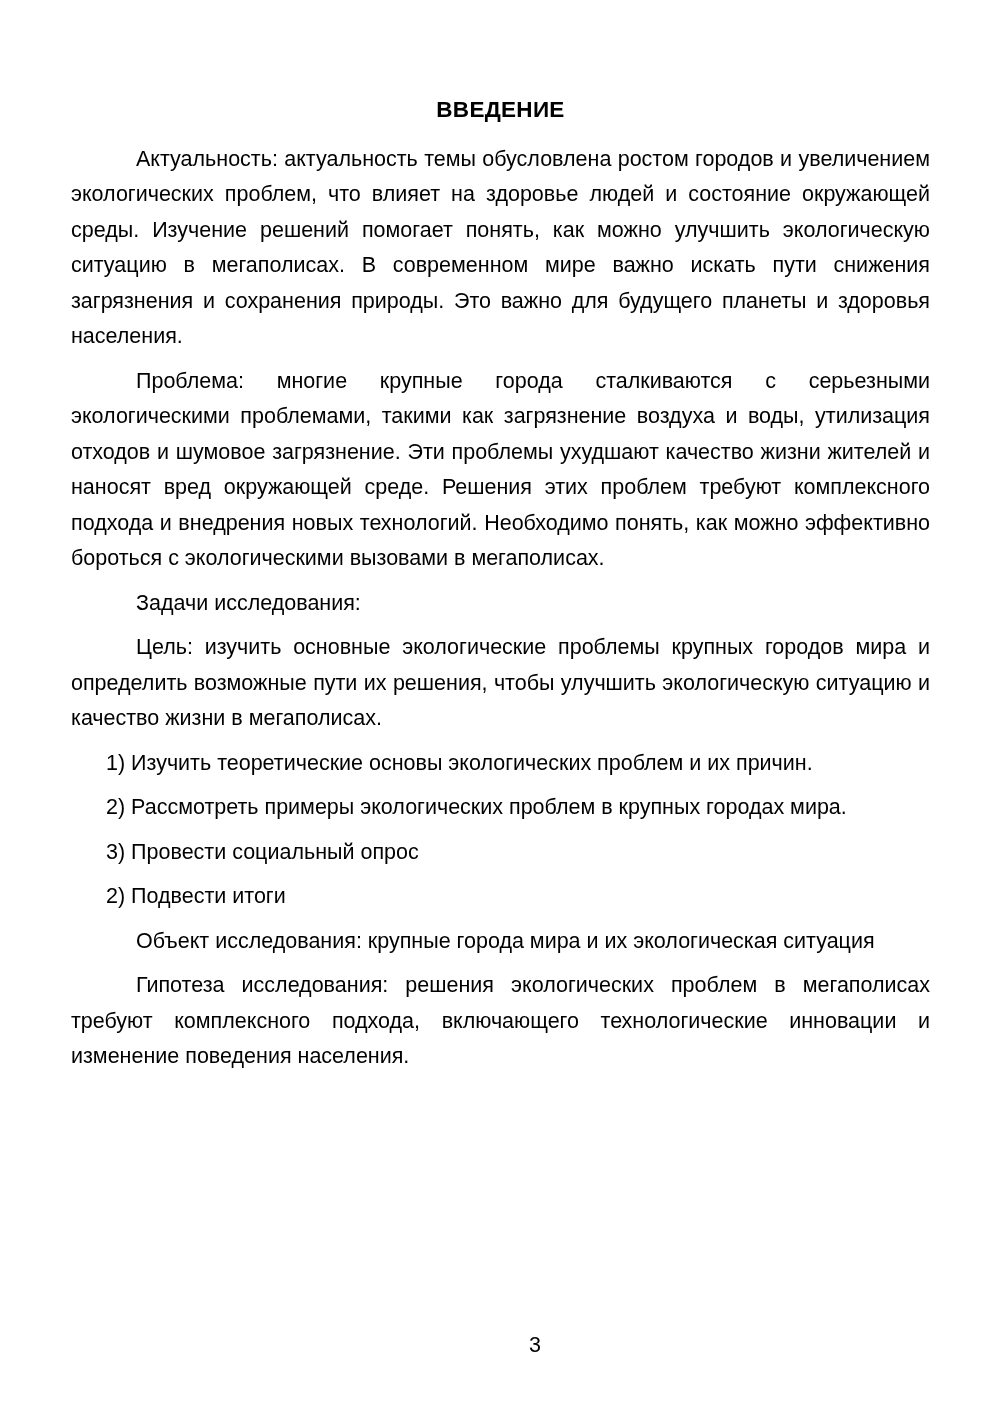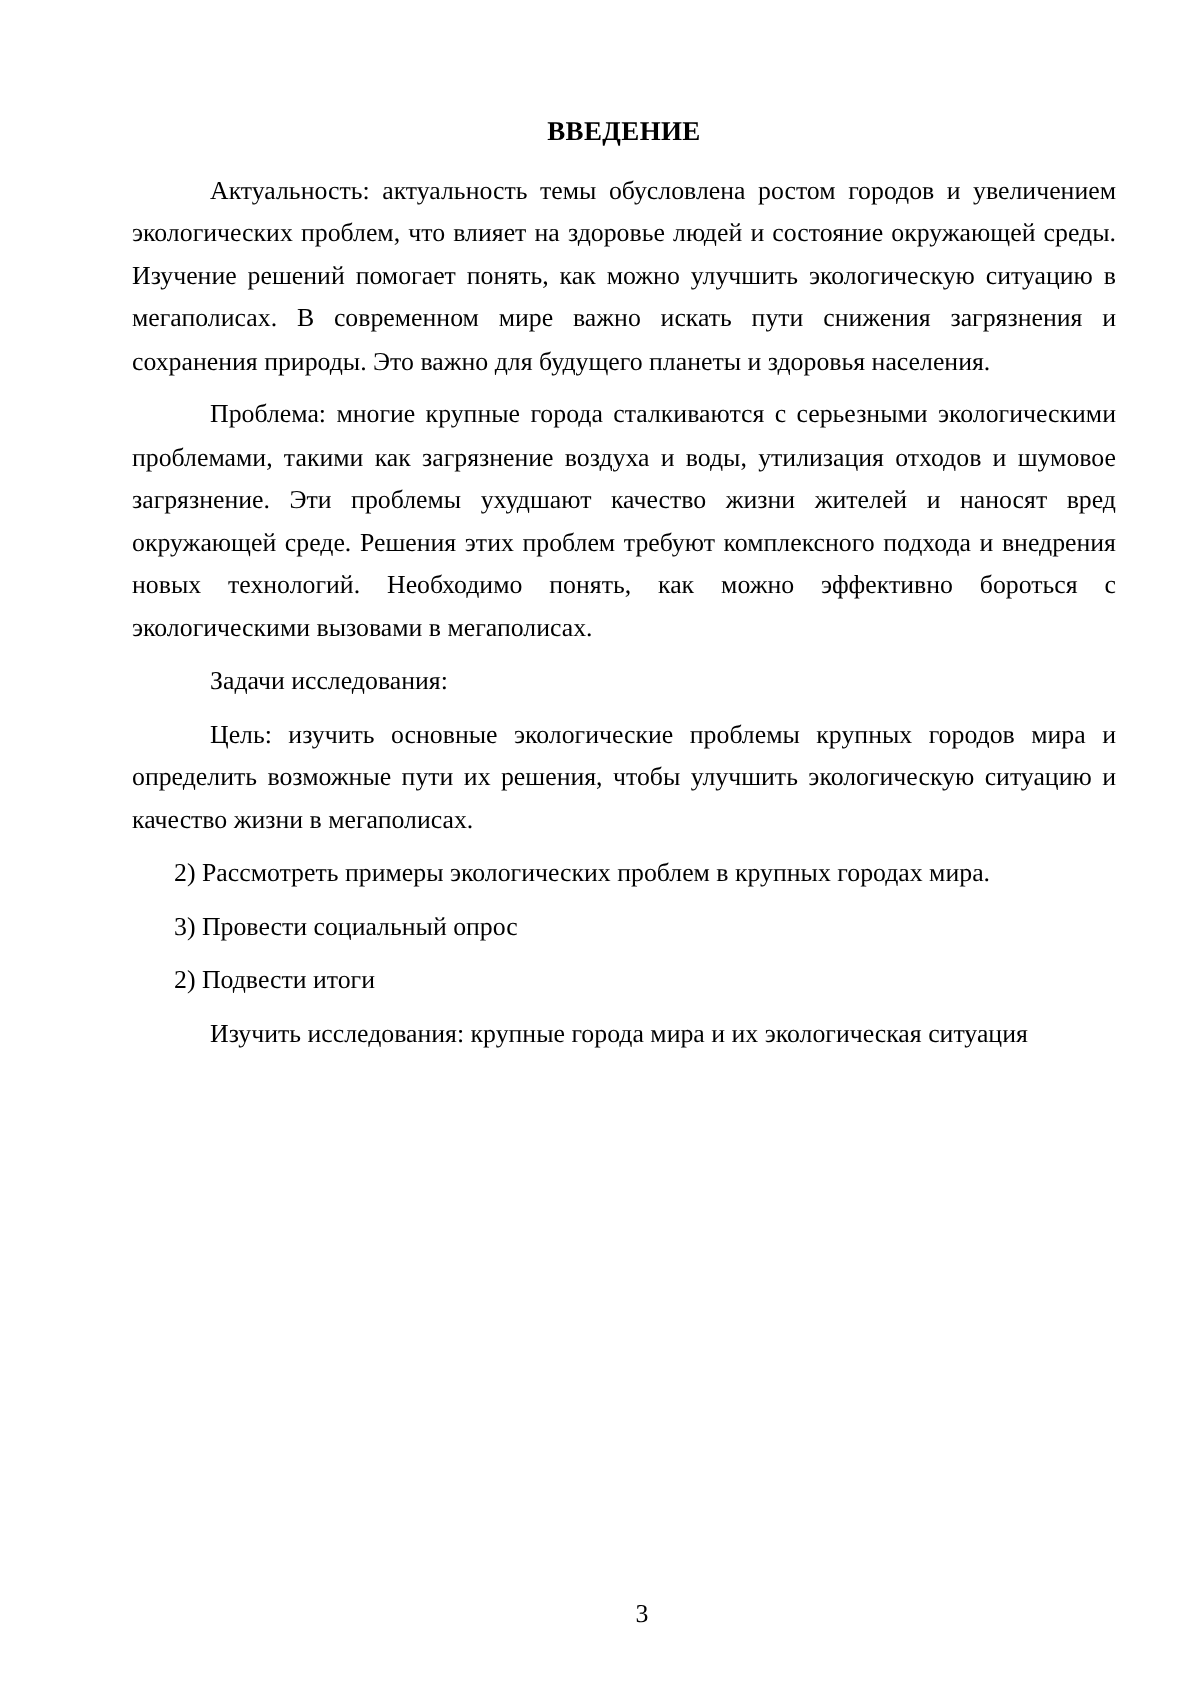--- a/index.html
+++ b/index.html
@@ -7,24 +7,24 @@
     padding: 0;
     background: #ffffff;
   }
   .page {
     position: relative;
     width: 1000px;
     height: 1414px;
     box-sizing: border-box;
     background: #ffffff;
     color: #000000;
-    font-family: Liberation Serif, serif;
+    font-family: Liberation Sans, sans-serif;
     font-size: 21.5px;
     line-height: 35.5px;
-    padding: 92px 70px 0 110px;
+    padding: 92px 70px 0 71px;
     overflow: hidden;
   }
   h1.doc-title {
     font-size: 22.5px;
     font-weight: bold;
     text-align: center;
     margin: 0 0 14px 0;
     line-height: 35.5px;
     letter-spacing: 0.3px;
   }
@@ -55,27 +55,29 @@
   <h1 class="doc-title">ВВЕДЕНИЕ</h1>
 
   <p class="body-para">Актуальность: актуальность темы обусловлена ростом городов и увеличением экологических проблем, что влияет на здоровье людей и состояние окружающей среды. Изучение решений помогает понять, как можно улучшить экологическую ситуацию в мегаполисах. В современном мире важно искать пути снижения загрязнения и сохранения природы. Это важно для будущего планеты и здоровья населения.</p>
 
   <p class="body-para">Проблема: многие крупные города сталкиваются с серьезными экологическими проблемами, такими как загрязнение воздуха и воды, утилизация отходов и шумовое загрязнение. Эти проблемы ухудшают качество жизни жителей и наносят вред окружающей среде. Решения этих проблем требуют комплексного подхода и внедрения новых технологий. Необходимо понять, как можно эффективно бороться с экологическими вызовами в мегаполисах.</p>
 
   <p class="body-para">Задачи исследования:</p>
 
   <p class="body-para">Цель: изучить основные экологические проблемы крупных городов мира и определить возможные пути их решения, чтобы улучшить экологическую ситуацию и качество жизни в мегаполисах.</p>
 
+  <p class="task-para">1) Изучить теоретические основы экологических проблем и их причин.</p>
 
   <p class="task-para">2) Рассмотреть примеры экологических проблем в крупных городах мира.</p>
 
 
   <p class="task-para">3) Провести социальный опрос</p>
 
   <p class="task-para">2) Подвести итоги</p>
 
-  <p class="body-para">Изучить исследования: крупные города мира и их экологическая ситуация</p>
+  <p class="body-para">Объект исследования: крупные города мира и их экологическая ситуация</p>
 
 
+  <p class="body-para">Гипотеза исследования: решения экологических проблем в мегаполисах требуют комплексного подхода, включающего технологические инновации и изменение поведения населения.</p>
 
   <div class="page-number">3</div>
 
 </div>
 
 </body></html>

